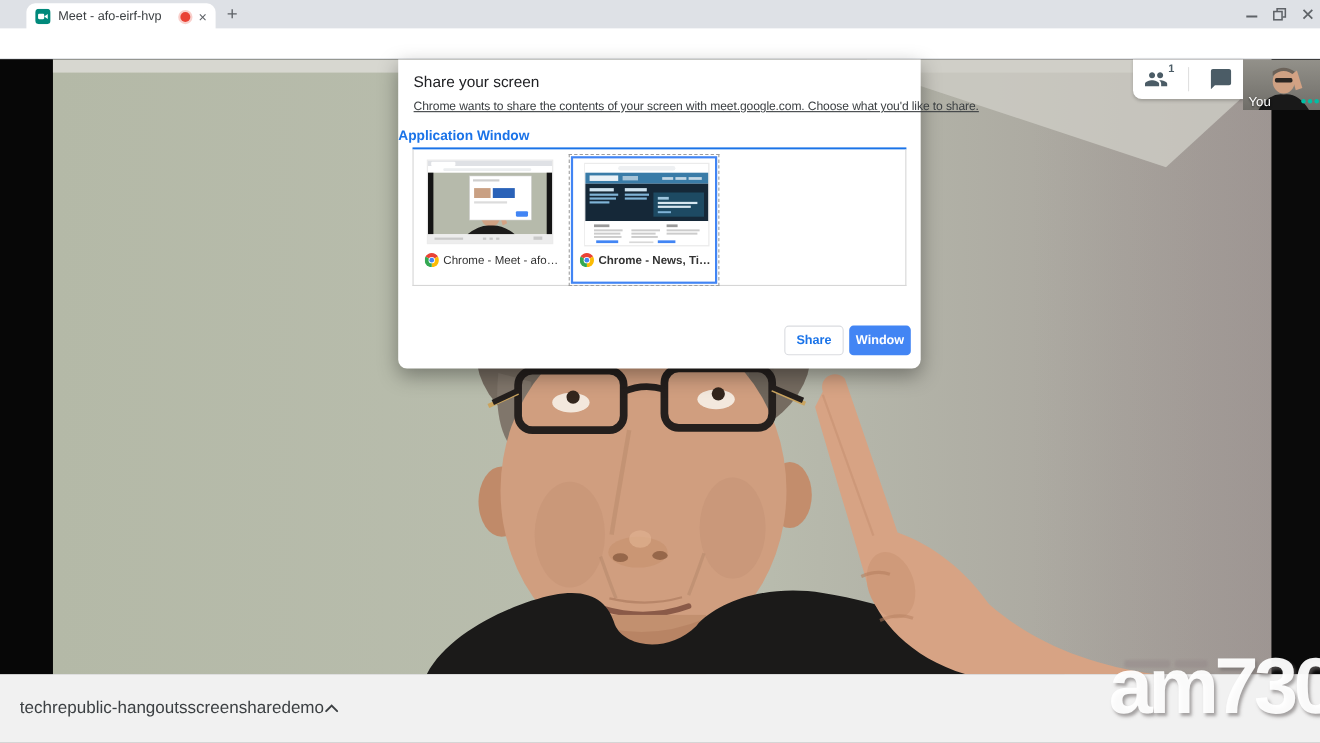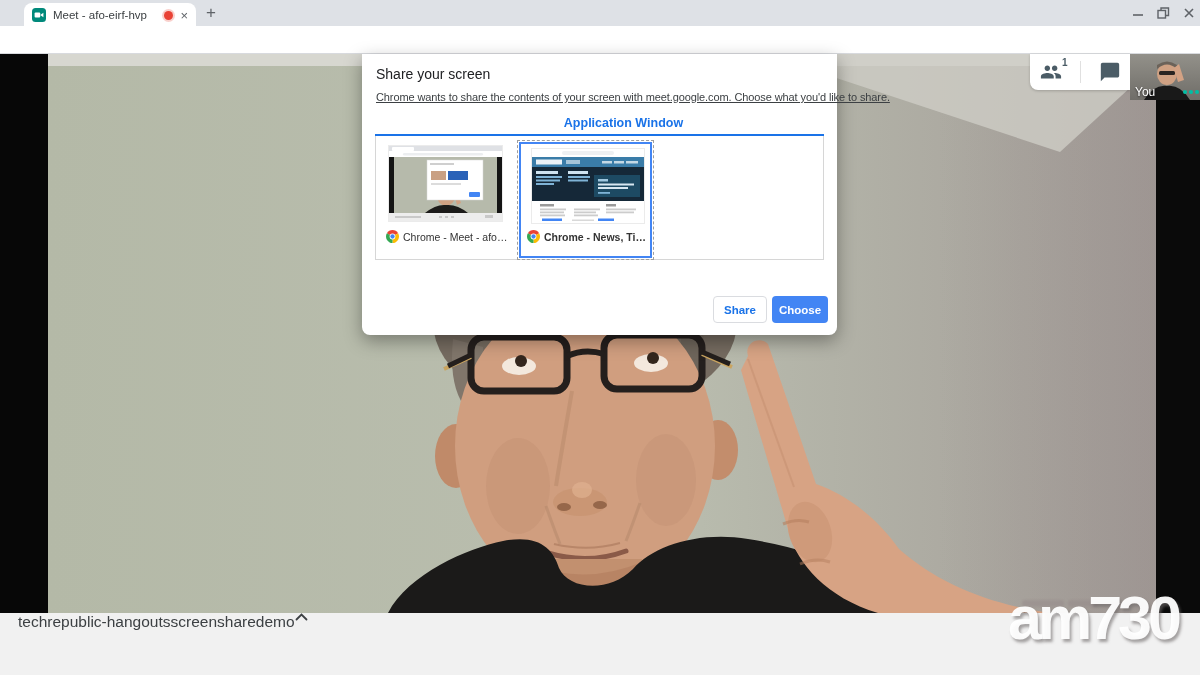--- a/index.html
+++ b/index.html
@@ -36,41 +36,41 @@
   
   #selfview { left:1130px; top:0; width:70px; height:46px; overflow:hidden; }
   #selfview-label { position:absolute; left:5px; bottom:1px; font-size:12px; color:#fff; text-shadow:0 1px 2px rgba(0,0,0,.7); }
   #selfview-dots { position:absolute; right:1px; bottom:6px; display:flex; gap:2px; }
   #selfview-dots i { width:4px; height:4px; border-radius:50%; background:#00bfa5; }
 
   
   #dialog { left:362px; top:0; width:475px; height:281px; background:#fff; border-radius:0 0 8px 8px; box-shadow:0 6px 18px rgba(0,0,0,.35);padding-left:19px; }
   #dlg-title { left:14px; top:12px; font-size:14px; color:#202124; }
   #dlg-body { left:14px; top:37px; font-size:11px; color:#3c4043; white-space:nowrap; letter-spacing:-.1px;text-decoration:underline; }
-  #dlg-tab { left:0; top:62px; width:523px; text-align:center; font-size:12.5px; font-weight:700; color:#1a73e8; }
+  #dlg-tab { left:0; top:62px; width:523px; text-align:left; font-size:12.5px; font-weight:700; color:#1a73e8; }
   #dlg-tabline { left:13px; top:80px; width:449px; height:2px; background:#1a73e8; }
   #picker { left:13px; top:82px; width:449px; height:124px; border:1px solid #d6d6d6; border-top:none; background:#fff; }
   .thumb-img { box-shadow:0 0 0 1px rgba(0,0,0,.08); }
   #tile1-img { left:27px; top:92px; width:113px; height:75px; }
   #tile1-label { left:24px; top:176px; width:124px; }
   #tile2-box { left:157px; top:88px; width:133px; height:116px; border:2px solid #4285f4; outline:1px dashed #9e9e9e; outline-offset:1px; background:#fff; }
   #tile2-img { left:11px; top:5px; width:112px; height:74px; }
   #tile2-label { left:6px; top:86px; width:120px; font-weight:700; }
   .tile-label { display:flex; align-items:center; gap:4px; font-size:10.5px; color:#333; white-space:nowrap; overflow:hidden; }
   .tile-label span { overflow:hidden; text-overflow:ellipsis; }
   .btn { top:242px; height:27px; border-radius:4px; font-size:11.5px; font-weight:700; display:flex; align-items:center; justify-content:center; cursor:default; }
   #btn-share { left:351px; width:54px; background:#fff; border:1px solid #dadce0; color:#1a73e8; }
   #btn-cancel { left:410px; width:56px; background:#4285f4; color:#fff; }
 
   
   #bottombar { left:0; top:613px; width:1200px; height:62px; background:#f1f1f1; }
-  #meeting-name { left:18px; top:0; height:62px; display:flex; gap:0; font-size:15.5px; color:#3c4043; }
-
-  
-  #watermark { left:1008px; top:588px; width:192px; font-size:61px; font-weight:800; letter-spacing:-4px; color:rgba(255,255,255,.95); text-shadow:2px 3px 3px rgba(110,105,105,.6); z-index:60; line-height:1; }
+  #meeting-name { left:18px; top:0; height:62px; display:flex; align-items:center; gap:0; font-size:15.5px; color:#3c4043; }
+
+  
+  #watermark { left:1008px; top:588px; width:192px; font-size:72px; font-weight:800; letter-spacing:-4px; color:rgba(255,255,255,.95); text-shadow:2px 3px 3px rgba(110,105,105,.6); z-index:60; line-height:1; }
   .smudge { height:7px; border-radius:3px; background:rgba(150,138,138,.55); filter:blur(1px); z-index:59; }
   #smudge1 { left:1022px; top:600px; width:42px; }
   #smudge2 { left:1068px; top:600px; width:30px; }
 </style>
 </head>
 <body>
 
 <div id="screen">
 
   <div id="tabstrip" class="abs">
@@ -357,21 +357,21 @@
               <path d="M7 7 L13.06 3.5 A7 7 0 0 1 7 14 Z" fill="#fbbc05"></path>
               <path d="M7 7 L7 14 A7 7 0 0 1 0.94 3.5 Z" fill="#34a853"></path>
               <circle cx="7" cy="7" r="3.1" fill="#fff"></circle>
               <circle cx="7" cy="7" r="2.3" fill="#4285f4"></circle>
             </svg>
           <span>Chrome - News, Tips, a...</span>
         </div>
       </div>
 
       <div id="btn-share" class="abs btn">Share</div>
-      <div id="btn-cancel" class="abs btn">Choose</div>
+      <div id="btn-cancel" class="abs btn">Window</div>
     </div>
   </div>
 
   <div id="bottombar" class="abs">
     <div id="meeting-name" class="abs">
       <span>techrepublic-hangoutsscreensharedemo</span>
       <svg width="13" height="8" viewBox="0 0 13 8">
           <path d="M1.5 6.5 L6.5 1.5 L11.5 6.5" stroke="#3c4043" stroke-width="1.8" fill="none" stroke-linecap="round"></path>
         </svg>
     </div>

